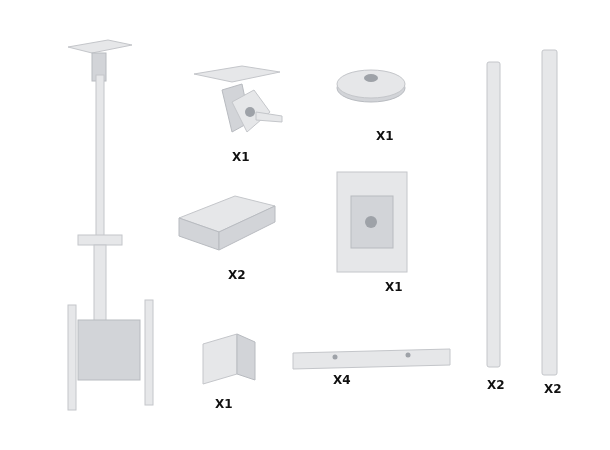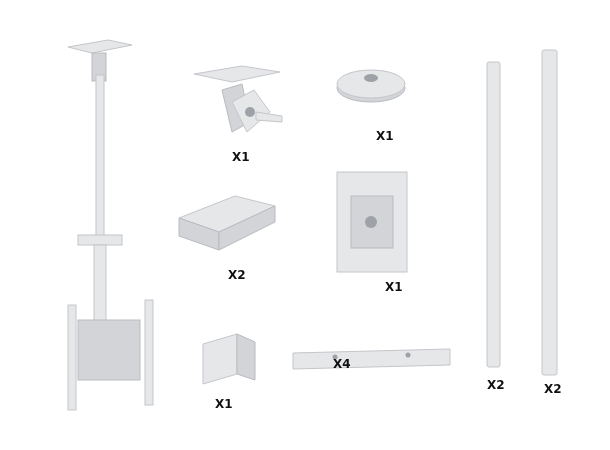--- a/index.html
+++ b/index.html
@@ -72,21 +72,21 @@
 </div>
 <div class="lbl" style="left:215px;top:397px;">X1</div>
 
 <div class="part" style="left:290px;top:345px;">
 <svg width="165" height="30">
   <polygon class="m" points="3,8 160,4 160,20 3,24"></polygon>
   <circle class="h" cx="45" cy="12" r="2.5"></circle>
   <circle class="h" cx="118" cy="10" r="2.5"></circle>
 </svg>
 </div>
-<div class="lbl" style="left:333px;top:357px;">X4</div>
+<div class="lbl" style="left:333px;top:373px;">X4</div>
 
 <div class="part" style="left:485px;top:60px;">
 <svg width="20" height="310">
       <rect class="m" x="2" y="2" width="13" height="305" rx="2"></rect>
     </svg>
 </div>
 <div class="lbl" style="left:487px;top:378px;">X2</div>
 
 <div class="part" style="left:540px;top:48px;">
 <svg width="22" height="330">

